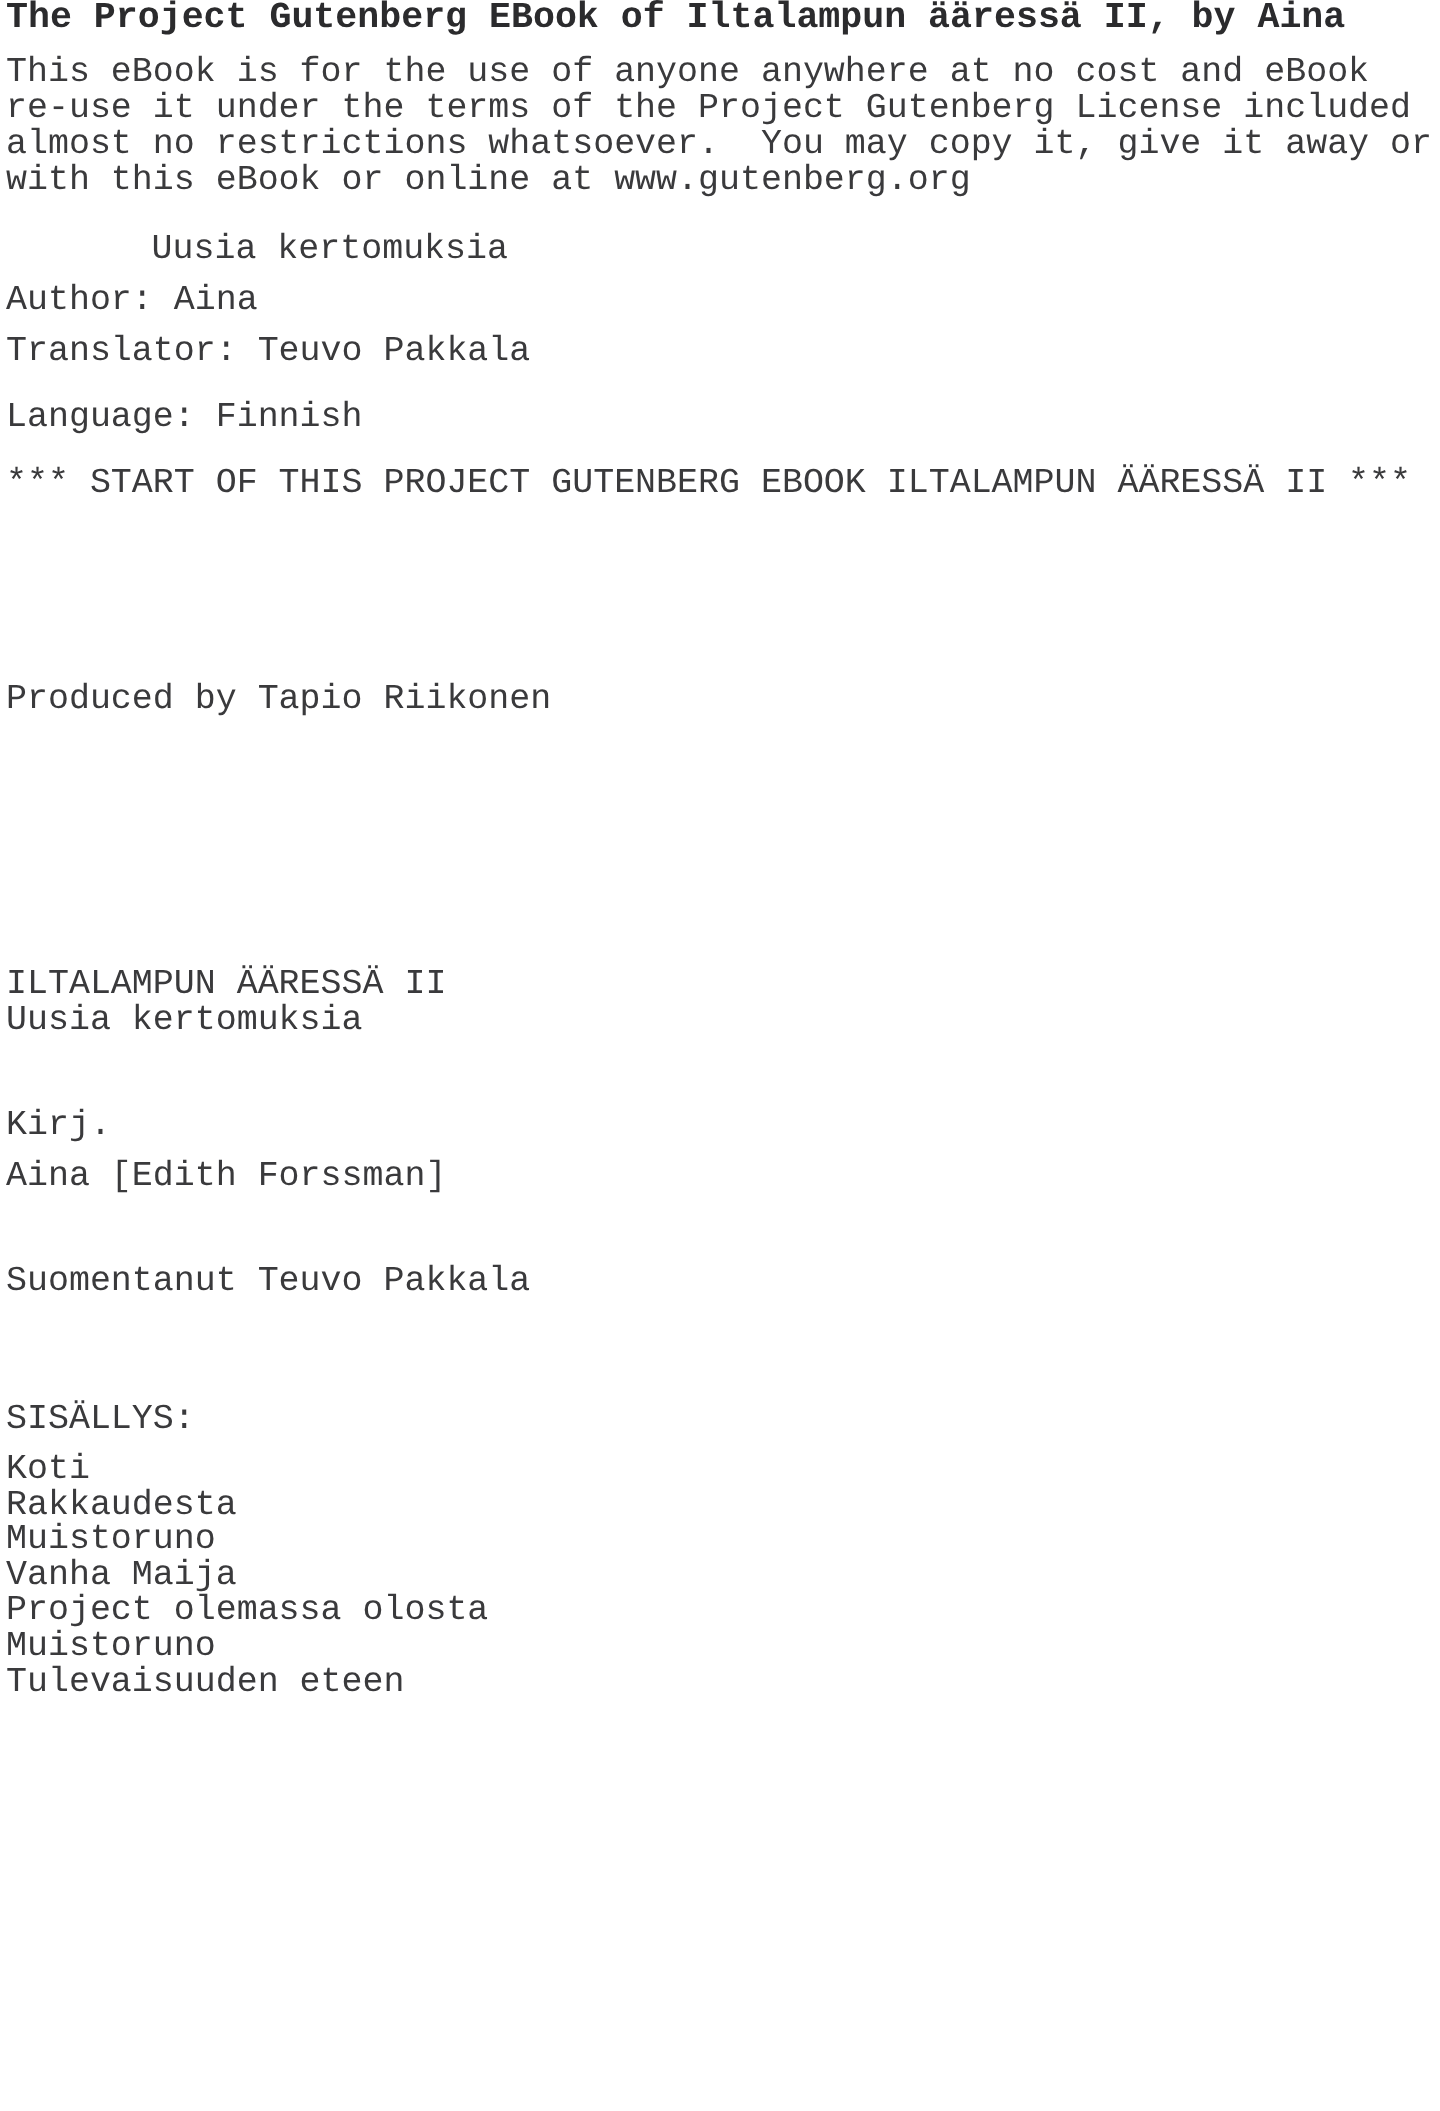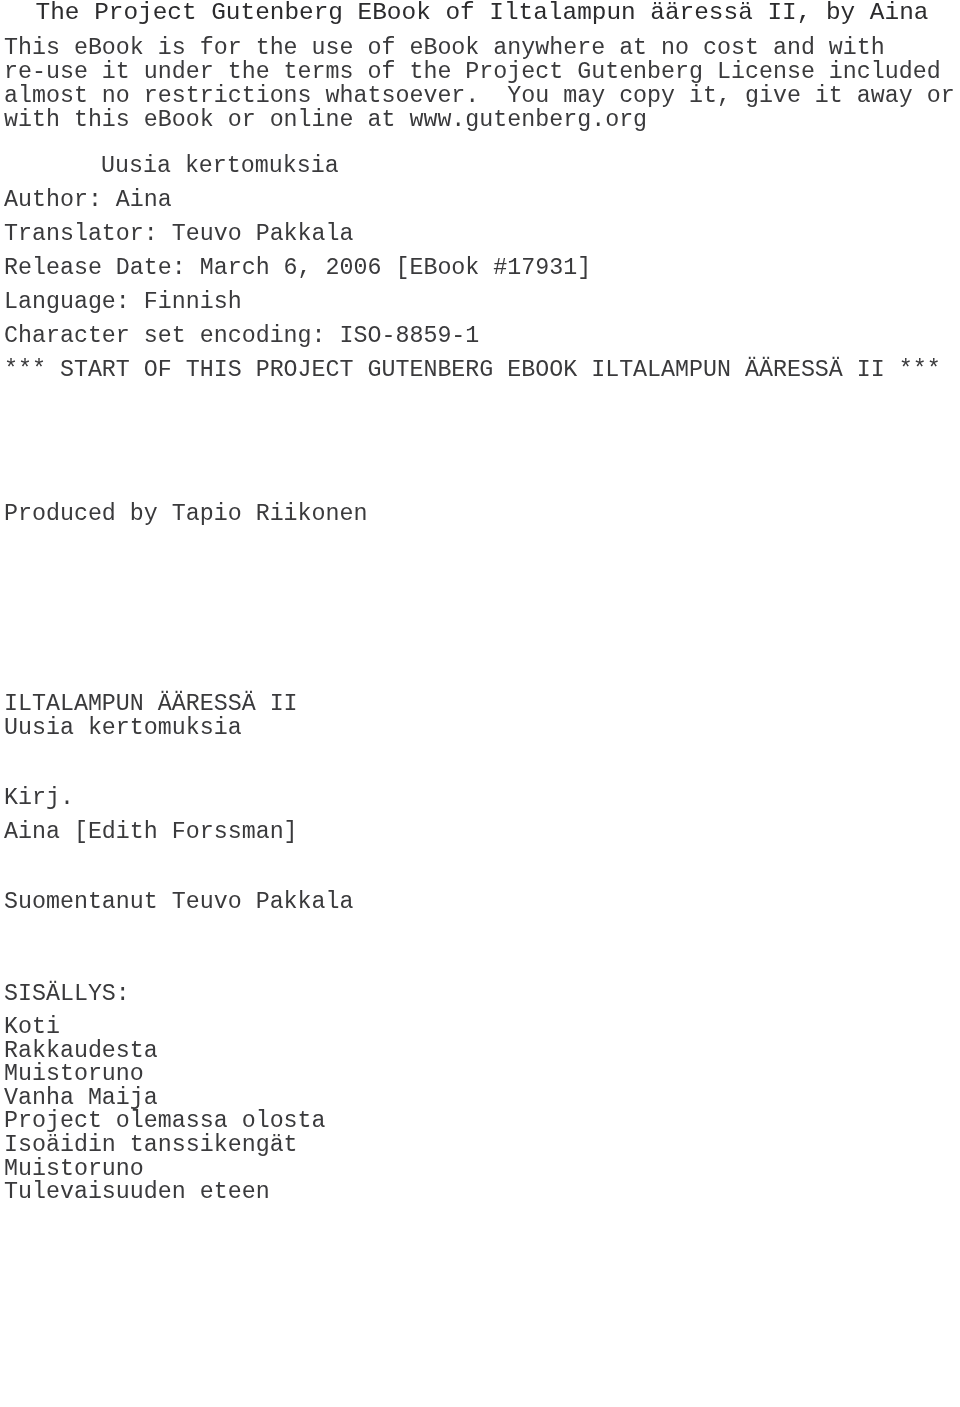--- a/index.html
+++ b/index.html
@@ -31,22 +31,21 @@
     padding-left: 4px;
     color: #3a3a3c;
   }
   
   .header-line {
     white-space: pre;
     font-size: 24.4px;
     line-height: 26px;
     padding-left: 4px;
     color: #2b2b2d;
-    font-weight: 400;
-    text-align: center;
+    font-weight: 700;
   }
   .block {
     margin: 0;
     padding: 0;
   }
   
   .gap-sm { height: 10px; }
   .gap-md { height: 22px; }
   .gap-lg { height: 46px; }
   .gap-xxl { height: 120px; }
@@ -62,45 +61,43 @@
 </head>
 <body>
 
 <div class="page">
 
   <div class="header-line">The Project Gutenberg EBook of Iltalampun ääressä II, by Aina</div>
 
   <div class="gap-sm"></div>
 
   <div class="block">
-    <div class="line">This eBook is for the use of eBook anywhere at no cost and with</div>
+    <div class="line">This eBook is for the use of anyone anywhere at no cost and eBook</div>
     <div class="line">re-use it under the terms of the Project Gutenberg License included</div>
     <div class="line">almost no restrictions whatsoever.  You may copy it, give it away or</div>
     <div class="line">with this eBook or online at www.gutenberg.org</div>
   </div>
 
   <div class="gap-md"></div>
 
   <div class="block">
     <div class="line indent-7">Uusia kertomuksia</div>
 
     <div class="gap-sm"></div>
     <div class="line">Author: Aina</div>
 
     <div class="gap-sm"></div>
     <div class="line">Translator: Teuvo Pakkala</div>
 
     <div class="gap-sm"></div>
-    <div class="line">Release Date: March 6, 2006 [EBook #17931]</div>
 
     <div class="gap-sm"></div>
     <div class="line">Language: Finnish</div>
 
     <div class="gap-sm"></div>
-    <div class="line">Character set encoding: ISO-8859-1</div>
   </div>
 
   <div class="gap-sm"></div>
 
   <div class="line">*** START OF THIS PROJECT GUTENBERG EBOOK ILTALAMPUN ÄÄRESSÄ II ***</div>
 
   <div class="gap-xxl"></div>
 
   <div class="line">Produced by Tapio Riikonen</div>
 
@@ -128,18 +125,17 @@
   <div class="block">
     <div class="line">SISÄLLYS:</div>
 
     <div class="gap-sm"></div>
 
     <div class="toc-line">Koti</div>
     <div class="toc-line">Rakkaudesta</div>
     <div class="toc-line">Muistoruno</div>
     <div class="toc-line">Vanha Maija</div>
     <div class="toc-line">Project olemassa olosta</div>
-    <div class="toc-line">Isoäidin tanssikengät</div>
     <div class="toc-line">Muistoruno</div>
     <div class="toc-line">Tulevaisuuden eteen</div>
   </div>
 
 </div>
 
 </body></html>

